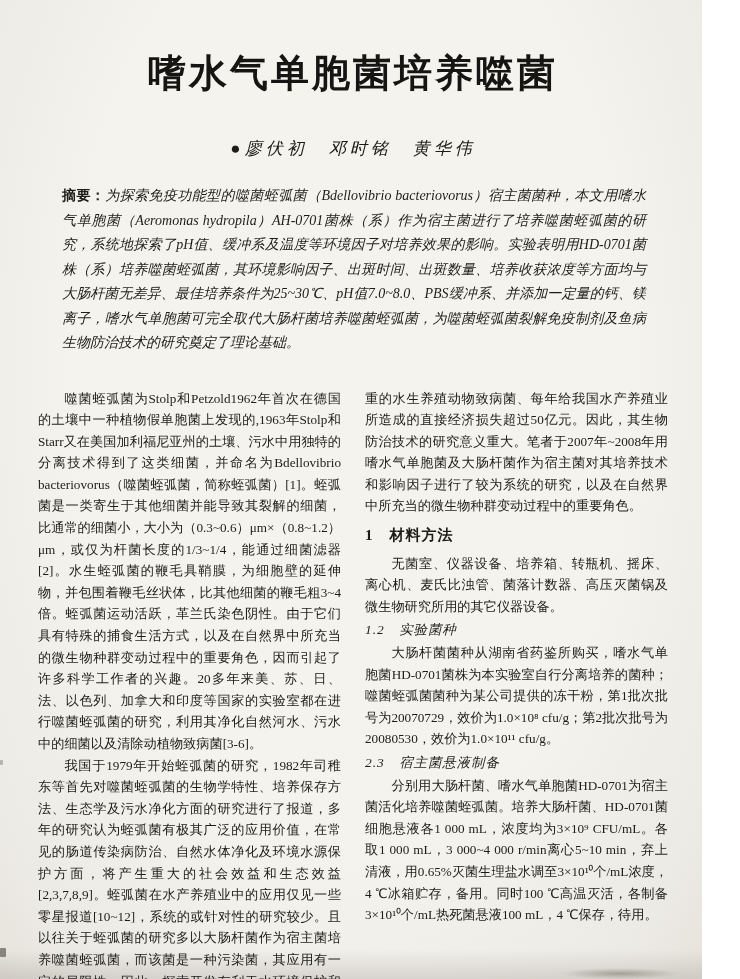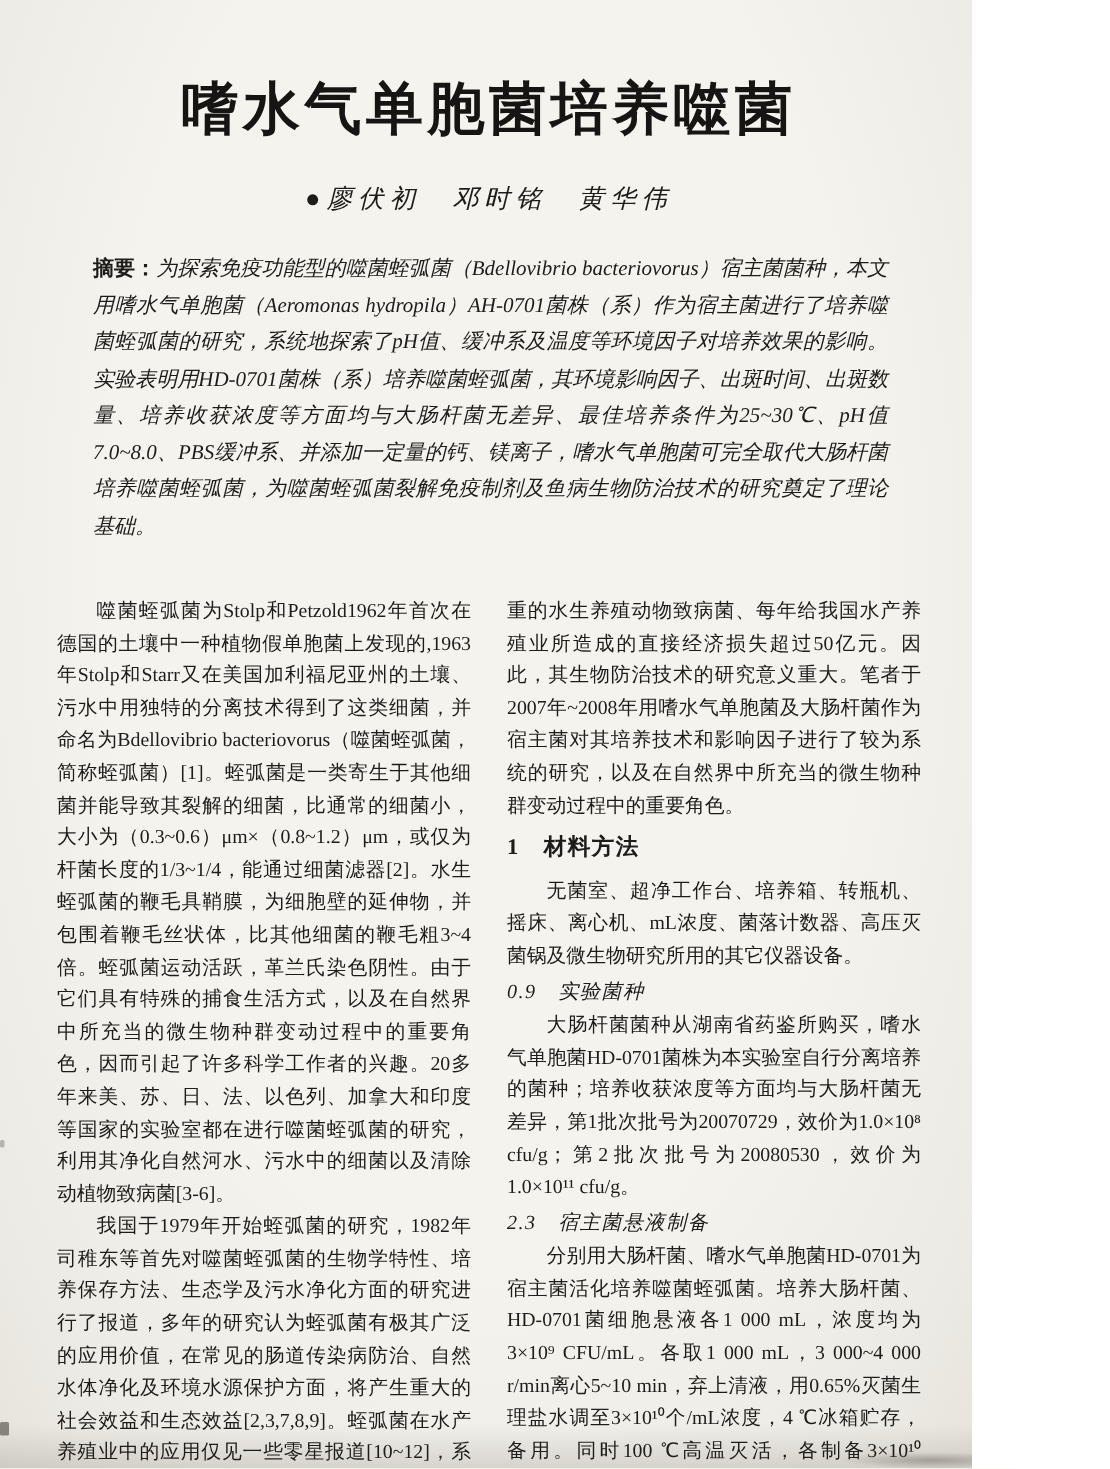--- a/index.html
+++ b/index.html
@@ -1,18 +1,18 @@
 <!DOCTYPE html>
 <html style="--paper: #f2f0ea; --ink: #1d1c1a;"><head>
 <meta charset="utf-8">
 <style>
   html,body{margin:0;padding:0;background:#ffffff;}
   .page{
     position:relative;
-    width:648px;height:979px;
+    width:702px;height:979px;
     box-sizing:border-box;
     padding:44px 34px 0 38px;
     overflow:hidden;
     color:var(--ink,#1d1c1a);
     background:
       linear-gradient(to bottom, rgba(0,0,0,0) 97%, rgba(95,90,80,0.18) 100%),
       radial-gradient(ellipse at 50% 38%, #f5f3ee 55%, #ecEAe4 88%, #e6e3dc 100%);
     background-color:var(--paper,#f2f0ea);
     font-family:"Liberation Serif", serif;
   }
@@ -20,21 +20,21 @@
     margin:6px 0 0;
     text-align:center;
     font-family:"Liberation Sans", sans-serif;
     font-weight:bold;
     font-size:38px;
     line-height:47px;
     letter-spacing:3px;
     color:#161513;
   }
   .authors{
-    margin-top:24px;
+    margin-top:40px;
     text-align:center;
     font-size:17px;
     letter-spacing:4px;
     font-style:italic;
   }
   .abstract{
     margin:24px 22px 0 24px;
     font-size:14px;
     line-height:24.5px;
     text-align:justify;
@@ -109,24 +109,24 @@
       <p>噬菌蛭弧菌为Stolp和Petzold1962年首次在德国的土壤中一种植物假单胞菌上发现的,1963年Stolp和Starr又在美国加利福尼亚州的土壤、污水中用独特的分离技术得到了这类细菌，并命名为Bdellovibrio bacteriovorus（噬菌蛭弧菌，简称蛭弧菌）[1]。蛭弧菌是一类寄生于其他细菌并能导致其裂解的细菌，比通常的细菌小，大小为（0.3~0.6）μm×（0.8~1.2）μm，或仅为杆菌长度的1/3~1/4，能通过细菌滤器[2]。水生蛭弧菌的鞭毛具鞘膜，为细胞壁的延伸物，并包围着鞭毛丝状体，比其他细菌的鞭毛粗3~4倍。蛭弧菌运动活跃，革兰氏染色阴性。由于它们具有特殊的捕食生活方式，以及在自然界中所充当的微生物种群变动过程中的重要角色，因而引起了许多科学工作者的兴趣。20多年来美、苏、日、法、以色列、加拿大和印度等国家的实验室都在进行噬菌蛭弧菌的研究，利用其净化自然河水、污水中的细菌以及清除动植物致病菌[3-6]。</p>
       <p>我国于1979年开始蛭弧菌的研究，1982年司稚东等首先对噬菌蛭弧菌的生物学特性、培养保存方法、生态学及污水净化方面的研究进行了报道，多年的研究认为蛭弧菌有极其广泛的应用价值，在常见的肠道传染病防治、自然水体净化及环境水源保护方面，将产生重大的社会效益和生态效益[2,3,7,8,9]。蛭弧菌在水产养殖业中的应用仅见一些零星报道[10~12]，系统的或针对性的研究较少。且以往关于蛭弧菌的研究多以大肠杆菌作为宿主菌培养噬菌蛭弧菌，而该菌是一种污染菌，其应用有一定的局限性。因此，探索开发有利于水环境保护和具有特定功能的宿主菌意义重大，新的培养技术、生产工艺流程及其制剂的研究是噬菌蛭弧菌在水产养殖、生态农业及水处理技术领域应用的基础。</p>
 
     </div>
 
     <div class="col">
       <p class="no-indent">重的水生养殖动物致病菌、每年给我国水产养殖业所造成的直接经济损失超过50亿元。因此，其生物防治技术的研究意义重大。笔者于2007年~2008年用嗜水气单胞菌及大肠杆菌作为宿主菌对其培养技术和影响因子进行了较为系统的研究，以及在自然界中所充当的微生物种群变动过程中的重要角色。</p>
 
       <div class="sec-title">1　材料方法</div>
 
-      <p>无菌室、超净工作台、培养箱、转瓶机、摇床、离心机、mL浓度、菌落计数器、高压灭菌锅及微生物研究所用的其它仪器设备。</p>
+      <p>无菌室、仪器设备、培养箱、转瓶机、摇床、离心机、麦氏比浊管、菌落计数器、高压灭菌锅及微生物研究所用的其它仪器设备。</p>
 
-      <div class="sub-title">0.9　实验菌种</div>
-      <p>大肠杆菌菌种从湖南省药鉴所购买，嗜水气单胞菌HD-0701菌株为本实验室自行分离培养的菌种；培养收获浓度等方面均与大肠杆菌无差异，第1批次批号为20070729，效价为1.0×10⁸ cfu/g；第2批次批号为20080530，效价为1.0×10¹¹ cfu/g。</p>
+      <div class="sub-title">1.2　实验菌种</div>
+      <p>大肠杆菌菌种从湖南省药鉴所购买，嗜水气单胞菌HD-0701菌株为本实验室自行分离培养的菌种；噬菌蛭弧菌菌种为某公司提供的冻干粉，第1批次批号为20070729，效价为1.0×10⁸ cfu/g；第2批次批号为20080530，效价为1.0×10¹¹ cfu/g。</p>
 
       <div class="sub-title">2.3　宿主菌悬液制备</div>
       <p>分别用大肠杆菌、嗜水气单胞菌HD-0701为宿主菌活化培养噬菌蛭弧菌。培养大肠杆菌、HD-0701菌细胞悬液各1 000 mL，浓度均为3×10⁹ CFU/mL。各取1 000 mL，3 000~4 000 r/min离心5~10 min，弃上清液，用0.65%灭菌生理盐水调至3×10¹⁰个/mL浓度，4 ℃冰箱贮存，备用。同时100 ℃高温灭活，各制备3×10¹⁰个/mL热死菌悬液100 mL，4 ℃保存，待用。</p>
 
     </div>
 
   </div>
 </div>
 
 </body></html>

